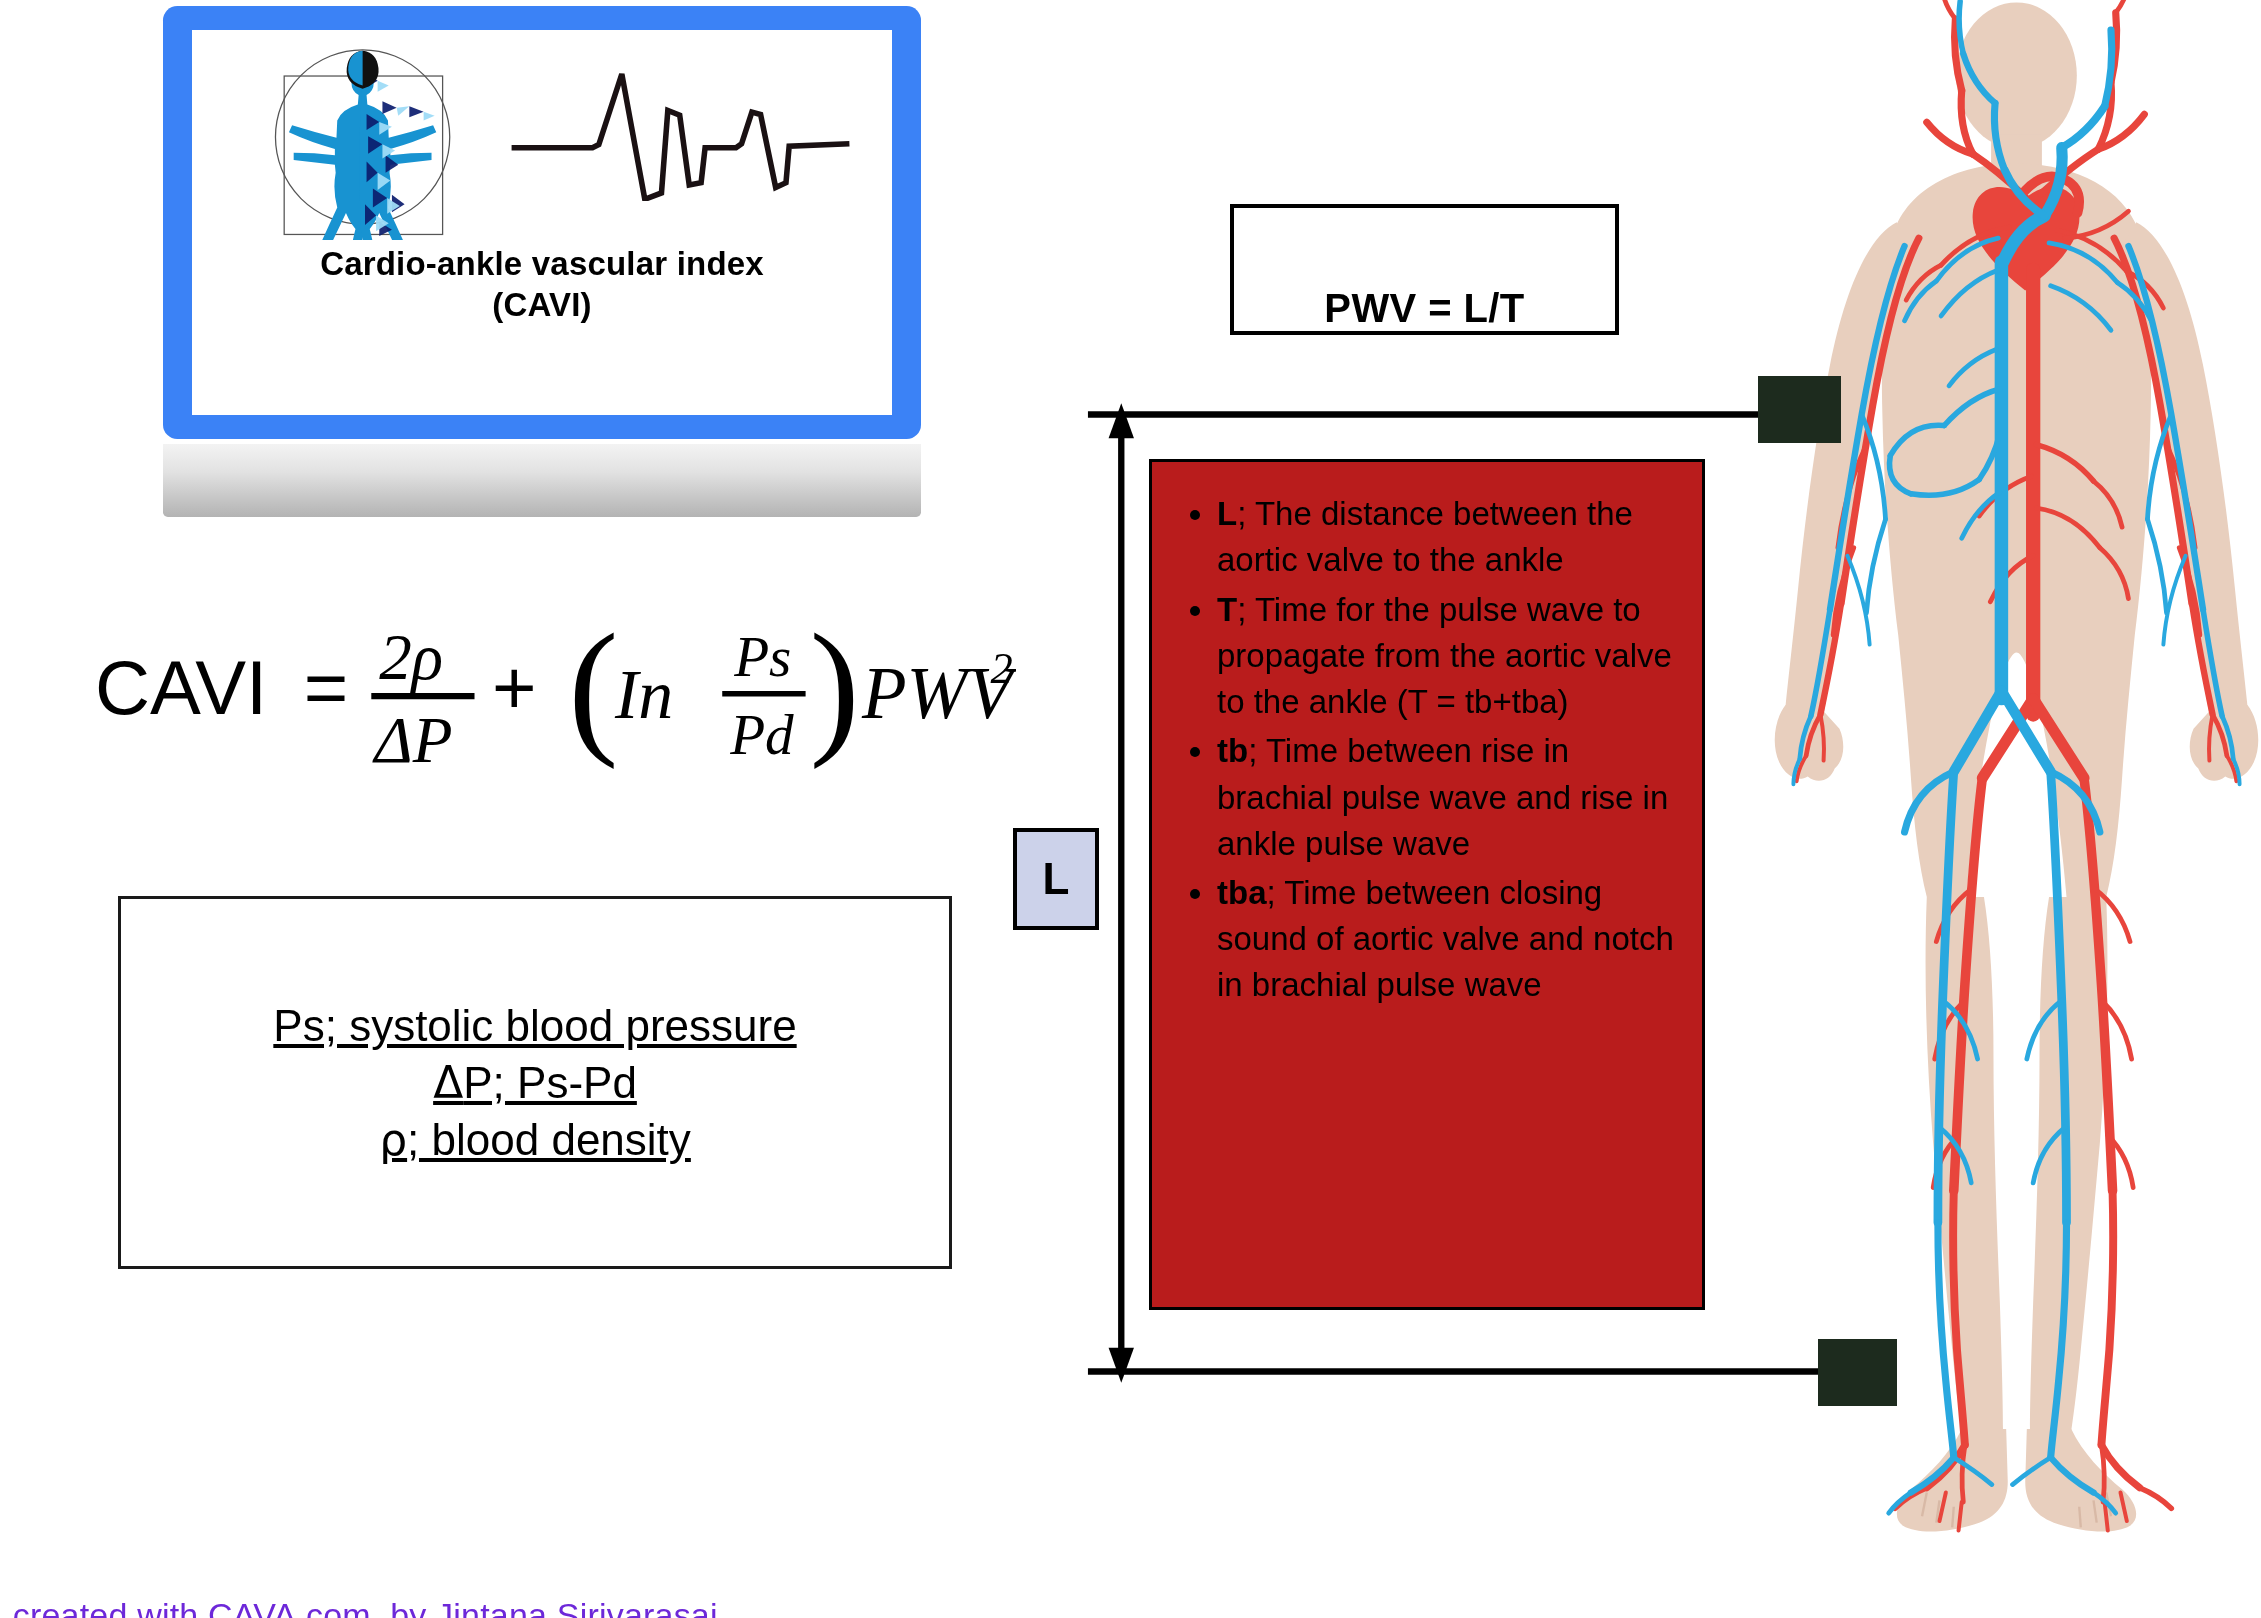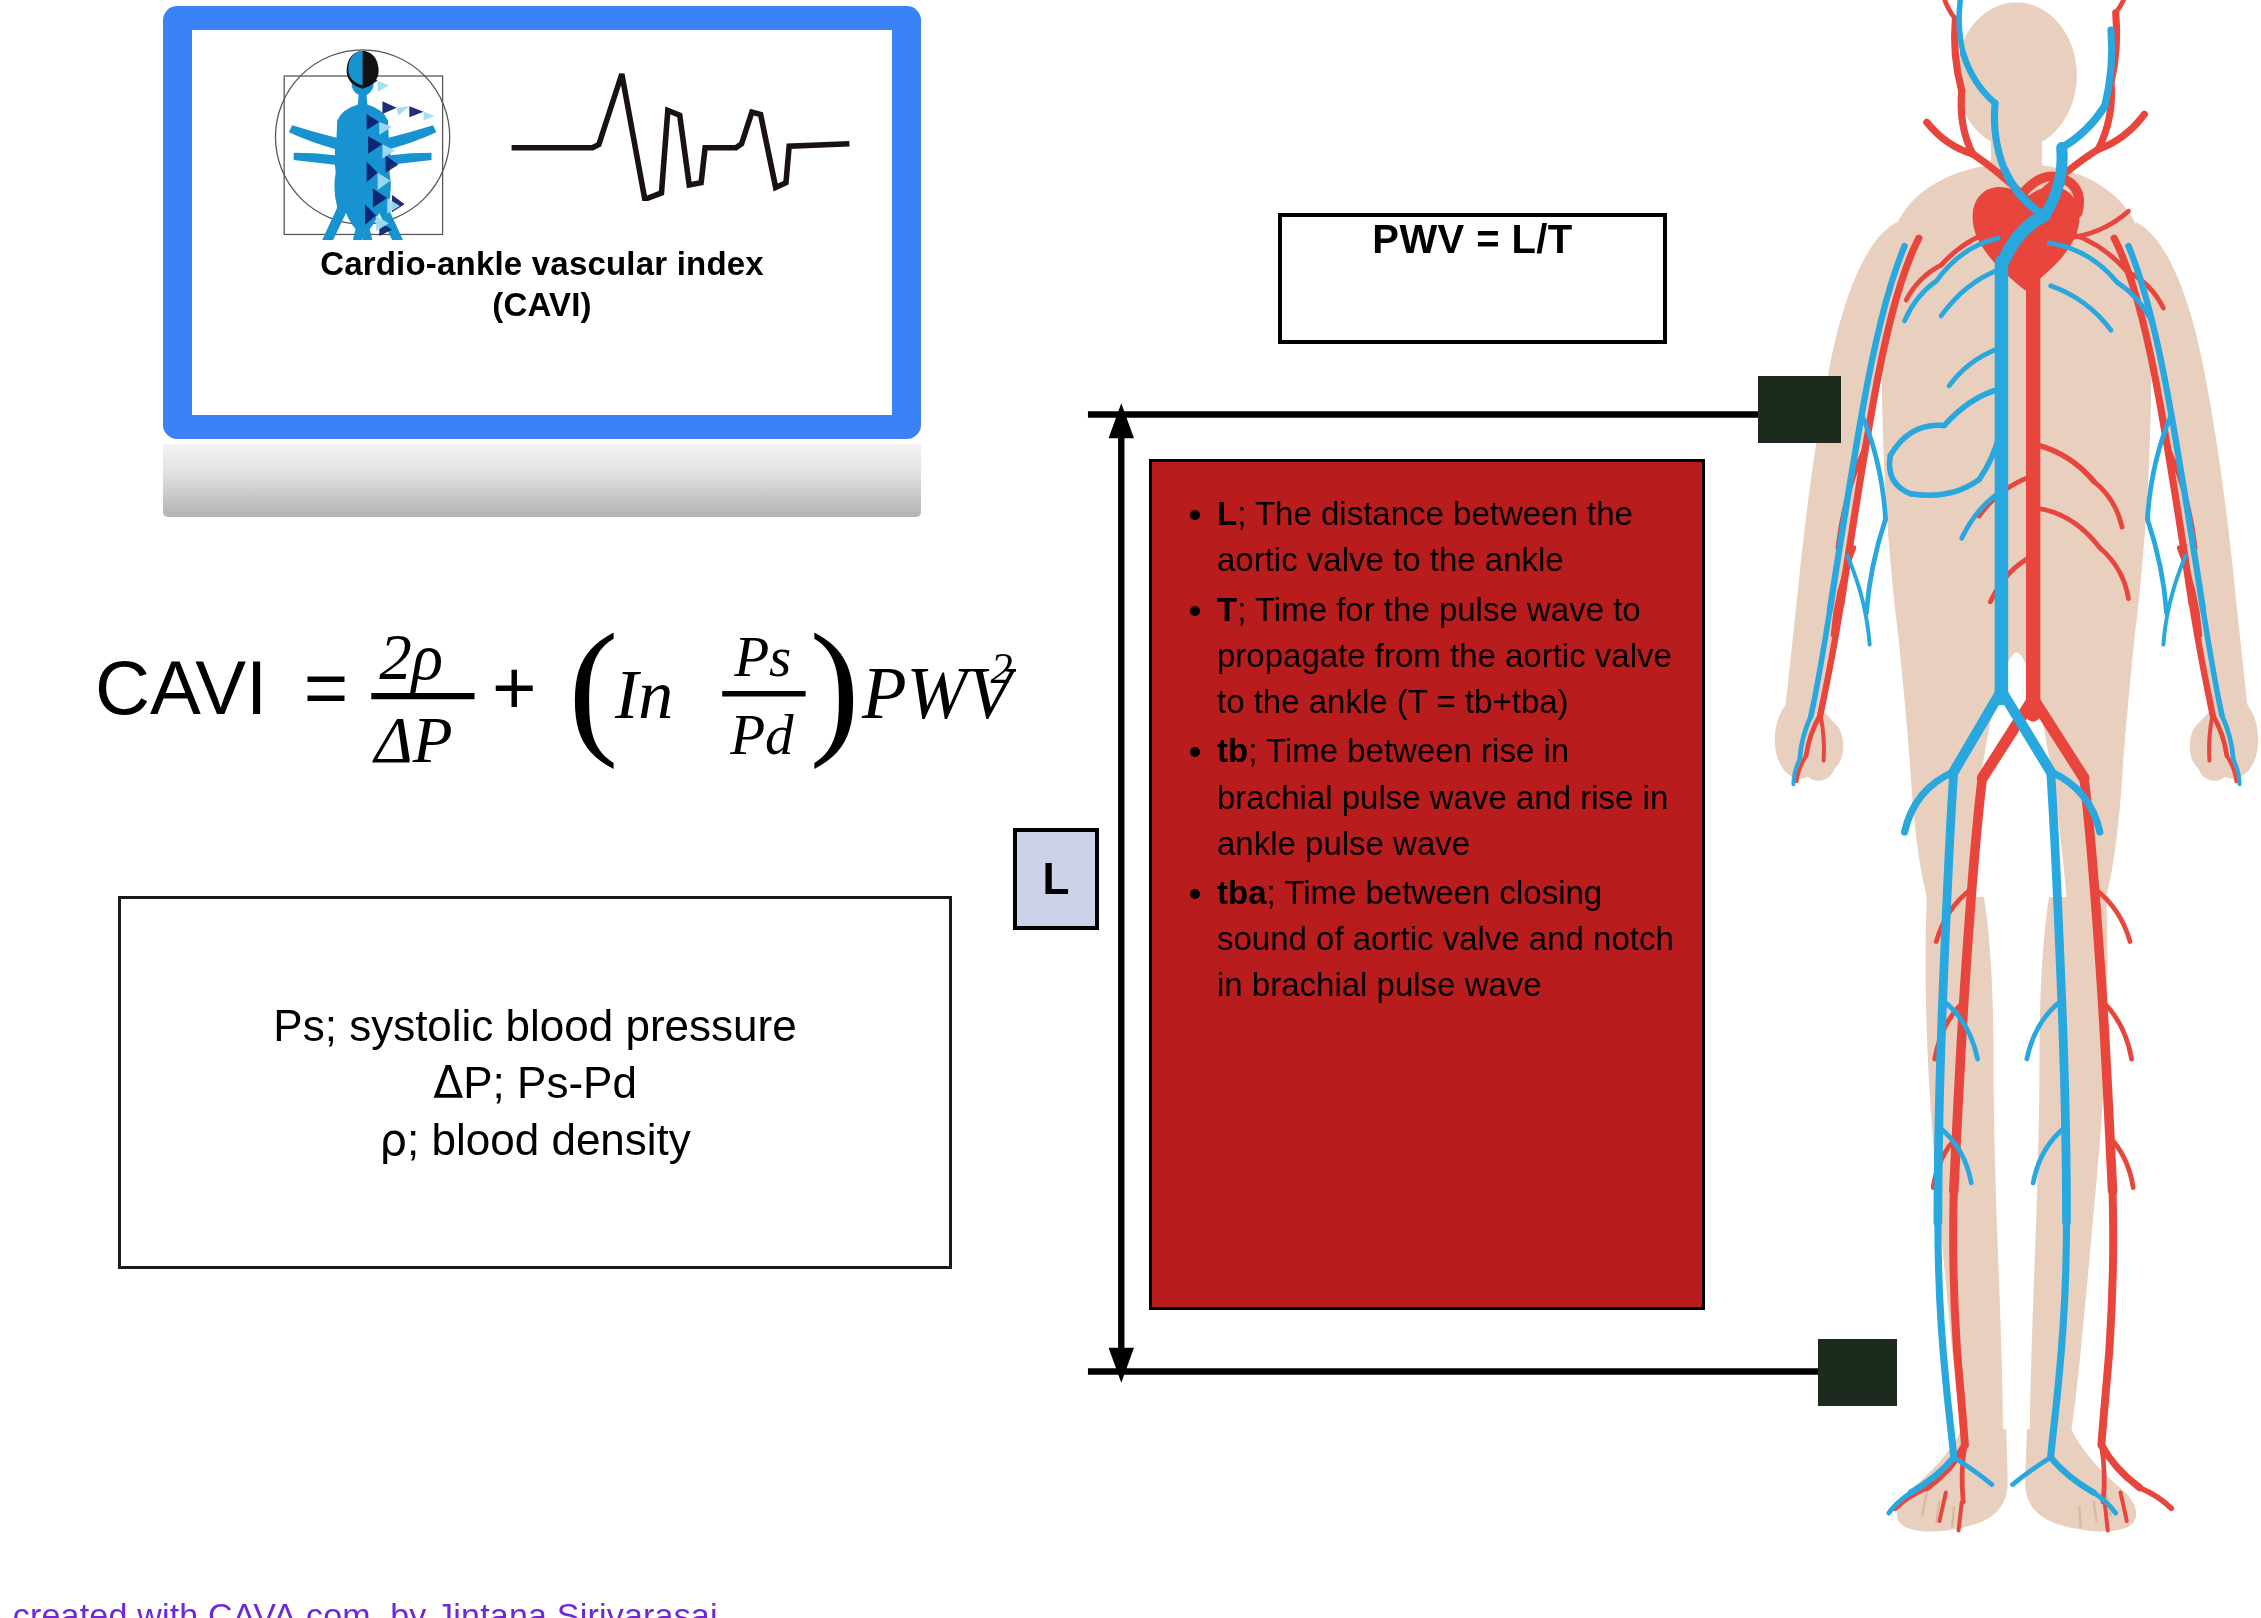--- a/index.html
+++ b/index.html
@@ -19,28 +19,28 @@
   #ecg{position:absolute;left:318px;top:32px;width:341px;height:139px;}
   #monitor-title{position:absolute;left:0;right:0;top:214px;text-align:center;
       font-size:33px;font-weight:bold;line-height:1.22;letter-spacing:0.2px;}
 
   
   #formula{position:absolute;left:95px;top:603px;width:921px;height:175px;}
 
   
   #defs-box{position:absolute;left:118px;top:896px;width:834px;height:373px;
       border:3.2px solid #1a1a1a;background:#fff;box-sizing:border-box;
-      display:flex;flex-direction:column;align-items:center;justify-content:center;}
+      display:flex;flex-direction:column;align-items:center;justify-content:center;text-decoration:underline;}
   .def-line{font-size:44px;line-height:1.30;text-align:center;white-space:nowrap;}
   .def-line .glyph{font-family:"DejaVu Sans",sans-serif;}
 
   
-  #pwv-box{position:absolute;left:1230px;top:213px;width:389px;height:131px;
+  #pwv-box{position:absolute;left:1230px;top:204px;width:389px;height:131px;
       border:4px solid #000;background:#fff;box-sizing:border-box;
-      display:flex;align-items:flex-start;justify-content:center;margin-left:48px;}
+      display:flex;align-items:flex-end;justify-content:center;}
   #pwv-box span{font-size:40px;font-weight:bold;letter-spacing:0.4px;}
 
   
   #bullets-box{position:absolute;left:1149px;top:459px;width:556px;height:851px;
       border:3.2px solid #000;background:#b91c1c;box-sizing:border-box;padding:29px 20.6px 16px 24px;}
   #bullets-box ul{margin:0;padding:0 0 0 41px;list-style:disc;}
   #bullets-box li{font-size:33px;line-height:1.40;margin:0 0 3.2px 0;}
   #bullets-box li b{font-weight:bold;}
 
   

